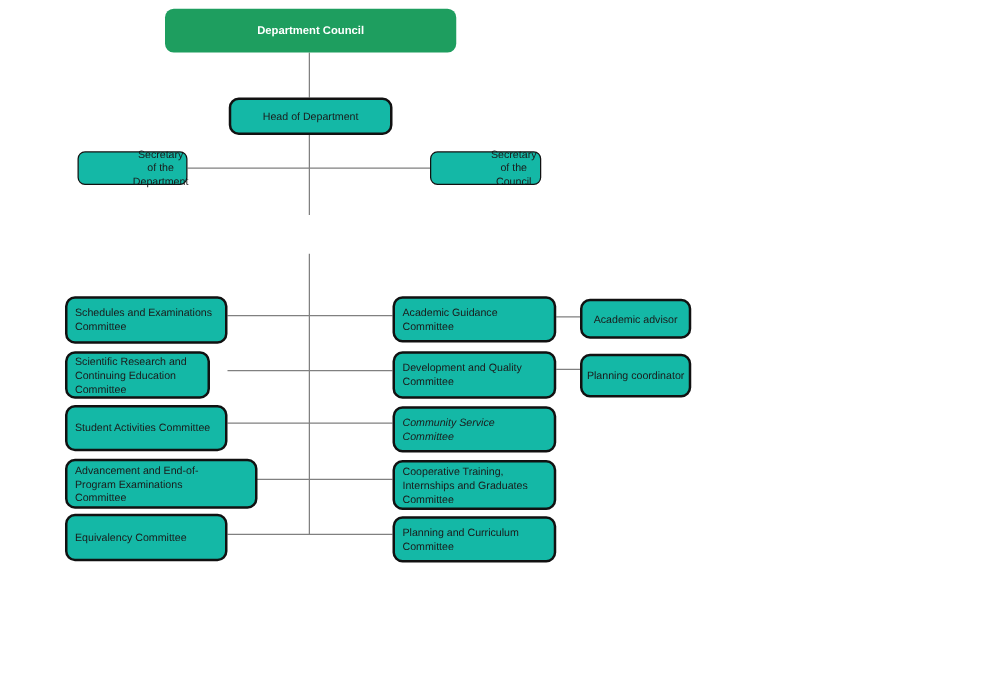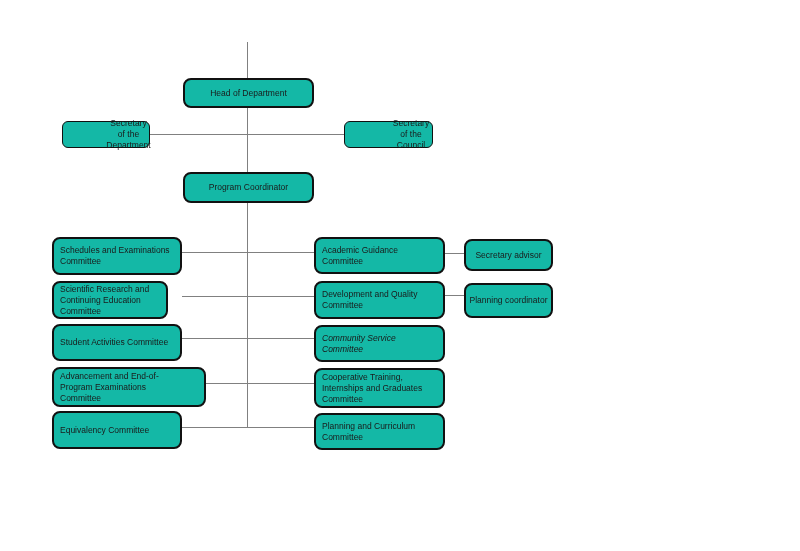--- a/index.html
+++ b/index.html
@@ -56,30 +56,30 @@
   <div class="line vline" style="left:247px;top:203px;height:225px;"></div>
   <div class="line hline" style="left:150px;top:134px;width:194px;"></div>
   <div class="line hline" style="left:182px;top:252px;width:132px;"></div>
   <div class="line hline" style="left:182px;top:296px;width:132px;"></div>
   <div class="line hline" style="left:182px;top:338px;width:132px;"></div>
   <div class="line hline" style="left:182px;top:383px;width:132px;"></div>
   <div class="line hline" style="left:182px;top:427px;width:132px;"></div>
   <div class="line hline" style="left:445px;top:253px;width:19px;"></div>
   <div class="line hline" style="left:445px;top:295px;width:19px;"></div>
 
+  <div class="node root center" style="left:132px;top:7px;width:233px;height:35px;">Department Council</div>
 
   <div class="node center" style="left:183px;top:78px;width:131px;height:30px;">Head of Department</div>
 
   <div class="node center thin" style="left:62px;top:121px;width:88px;height:27px;">Secretary of the
 Department</div>
 
   <div class="node center thin" style="left:344px;top:121px;width:89px;height:27px;">Secretary of the
 Council</div>
 
-  <div class="node center" style="left:183px;top:172px;width:131px;height:31px;">Program Coordinator</div>
 
   <div class="node leftpad" style="left:52px;top:237px;width:130px;height:38px;">Schedules and Examinations
 Committee</div>
   <div class="node leftpad" style="left:52px;top:281px;width:116px;height:38px;">Scientific Research and
 Continuing Education
 Committee</div>
   <div class="node leftpad" style="left:52px;top:324px;width:130px;height:37px;">Student Activities Committee</div>
   <div class="node leftpad" style="left:52px;top:367px;width:154px;height:40px;">Advancement and End-of-
 Program Examinations
 Committee</div>
@@ -90,16 +90,16 @@
   <div class="node leftpad" style="left:314px;top:281px;width:131px;height:38px;">Development and Quality
 Committee</div>
   <div class="node leftpad" style="left:314px;top:325px;width:131px;height:37px;font-style:italic;">Community Service
 Committee</div>
   <div class="node leftpad" style="left:314px;top:368px;width:131px;height:40px;">Cooperative Training,
 Internships and Graduates
 Committee</div>
   <div class="node leftpad" style="left:314px;top:413px;width:131px;height:37px;">Planning and Curriculum
 Committee</div>
 
-  <div class="node center" style="left:464px;top:239px;width:89px;height:32px;">Secretary advisor</div>
+  <div class="node center" style="left:464px;top:239px;width:89px;height:32px;">Academic advisor</div>
   <div class="node center" style="left:464px;top:283px;width:89px;height:35px;">Planning coordinator</div>
 
 </div>
 
 </body></html>

